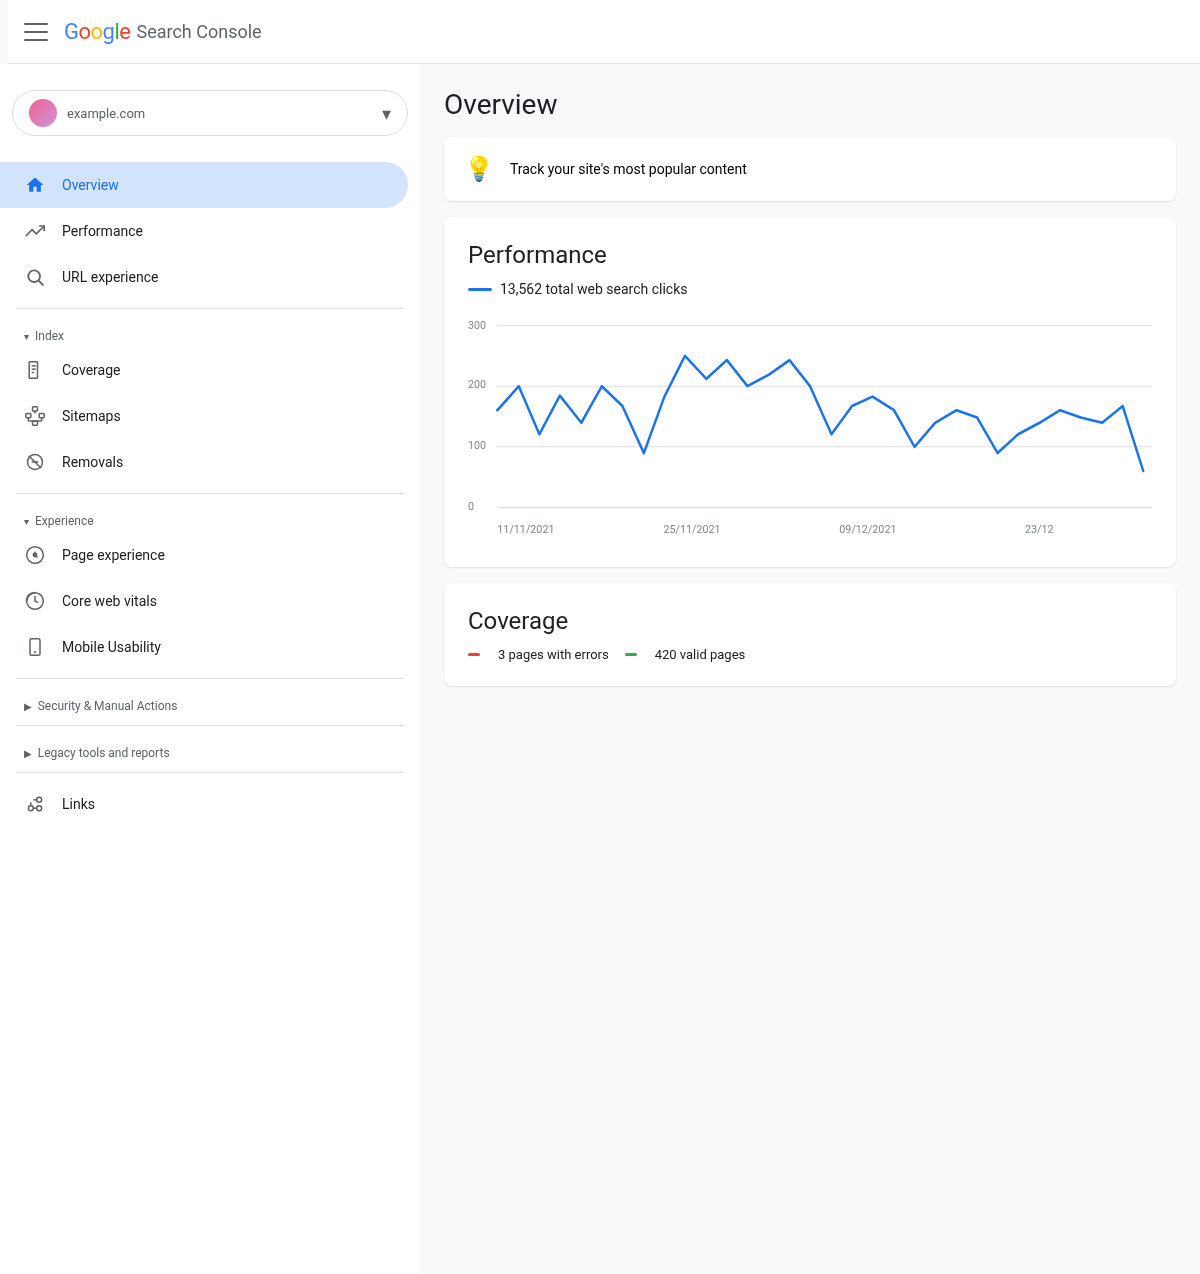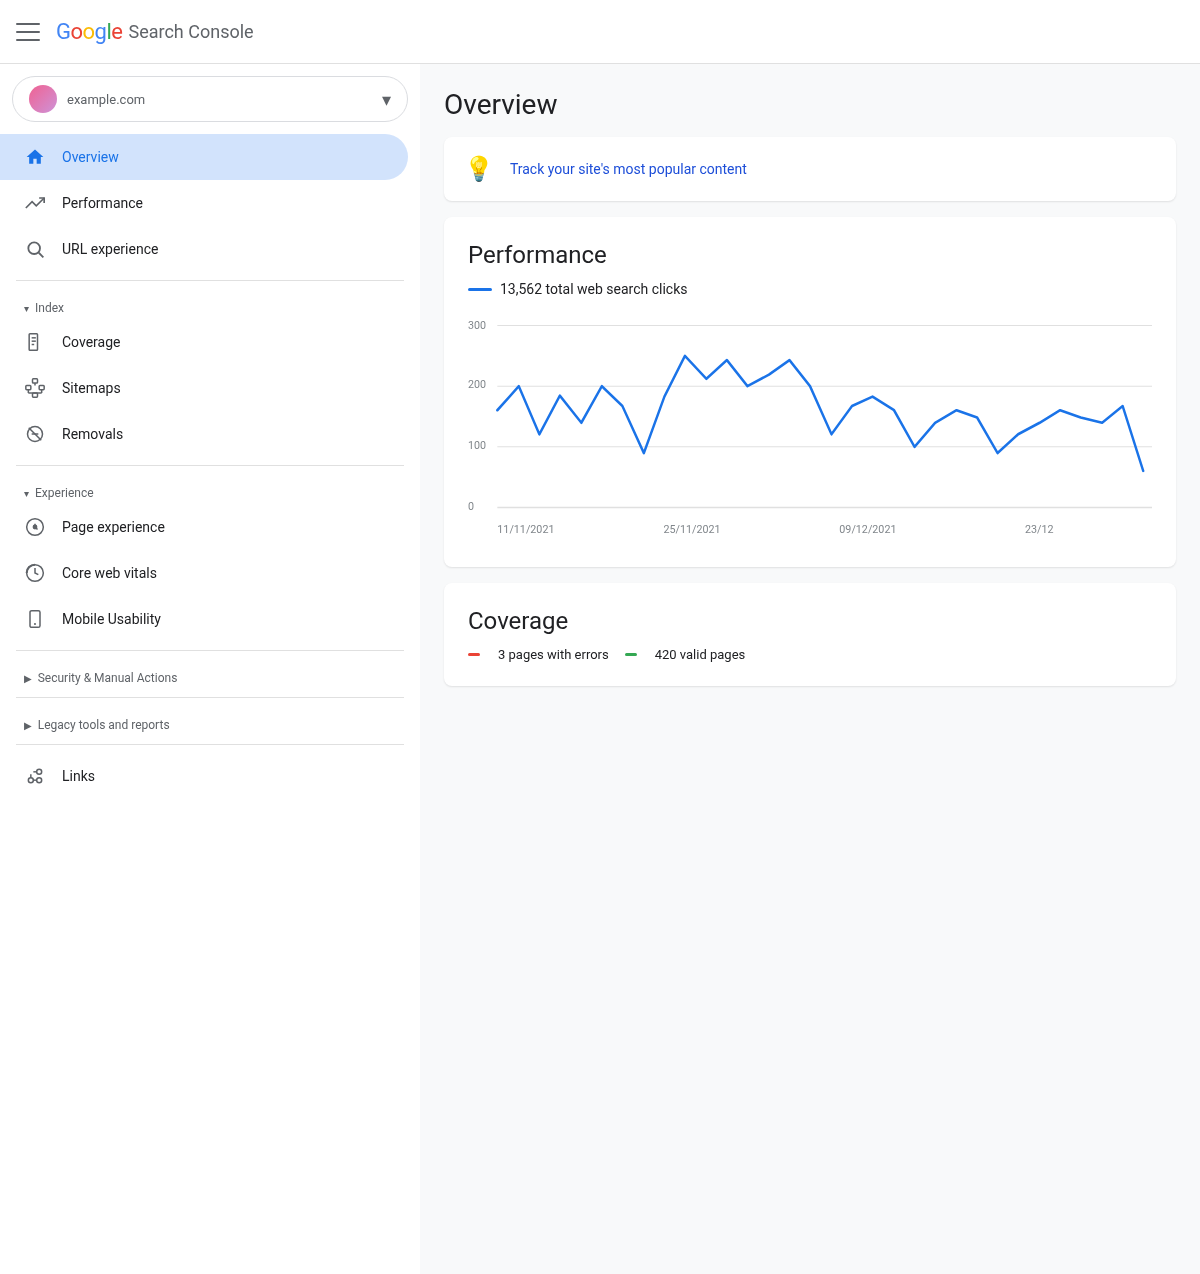--- a/index.html
+++ b/index.html
@@ -16,20 +16,21 @@
     
     .top-header {
       display: flex;
       align-items: center;
       background: #fff;
       padding: 0 16px;
       height: 64px;
       border-bottom: 1px solid #e0e0e0;
       flex-shrink: 0;
       gap: 16px;
+      margin-left: 8px;
     }
     .hamburger-icon {
       width: 24px;
       height: 24px;
       display: flex;
       flex-direction: column;
       justify-content: space-between;
       padding: 3px 0;
       cursor: pointer;
     }
@@ -95,21 +96,21 @@
       background: #fff;
       display: flex;
       flex-direction: column;
       overflow-y: auto;
       flex-shrink: 0;
       padding-bottom: 20px;
     }
 
     
     .property-selector {
-      margin: 12px 12px;
+      margin: 26px 12px;
       display: flex;
       align-items: center;
       border: 1px solid #dadce0;
       border-radius: 24px;
       padding: 8px 16px;
       gap: 10px;
       cursor: pointer;
     }
     .property-avatar {
       width: 28px;
@@ -202,21 +203,21 @@
       align-items: center;
       gap: 16px;
       margin-bottom: 16px;
       box-shadow: 0 1px 2px rgba(0,0,0,0.1);
     }
     .bulb-icon {
       font-size: 24px;
       color: #f9ab00;
       flex-shrink: 0;
     }
-    .banner-text { font-size: 14px; color: #1d4ed8; }
+    .banner-text { font-size: 14px; color: #000000; }
 
     
     .card {
       background: #fff;
       border-radius: 8px;
       padding: 24px;
       margin-bottom: 16px;
       box-shadow: 0 1px 2px rgba(0,0,0,0.1);
     }
     .card-title {

